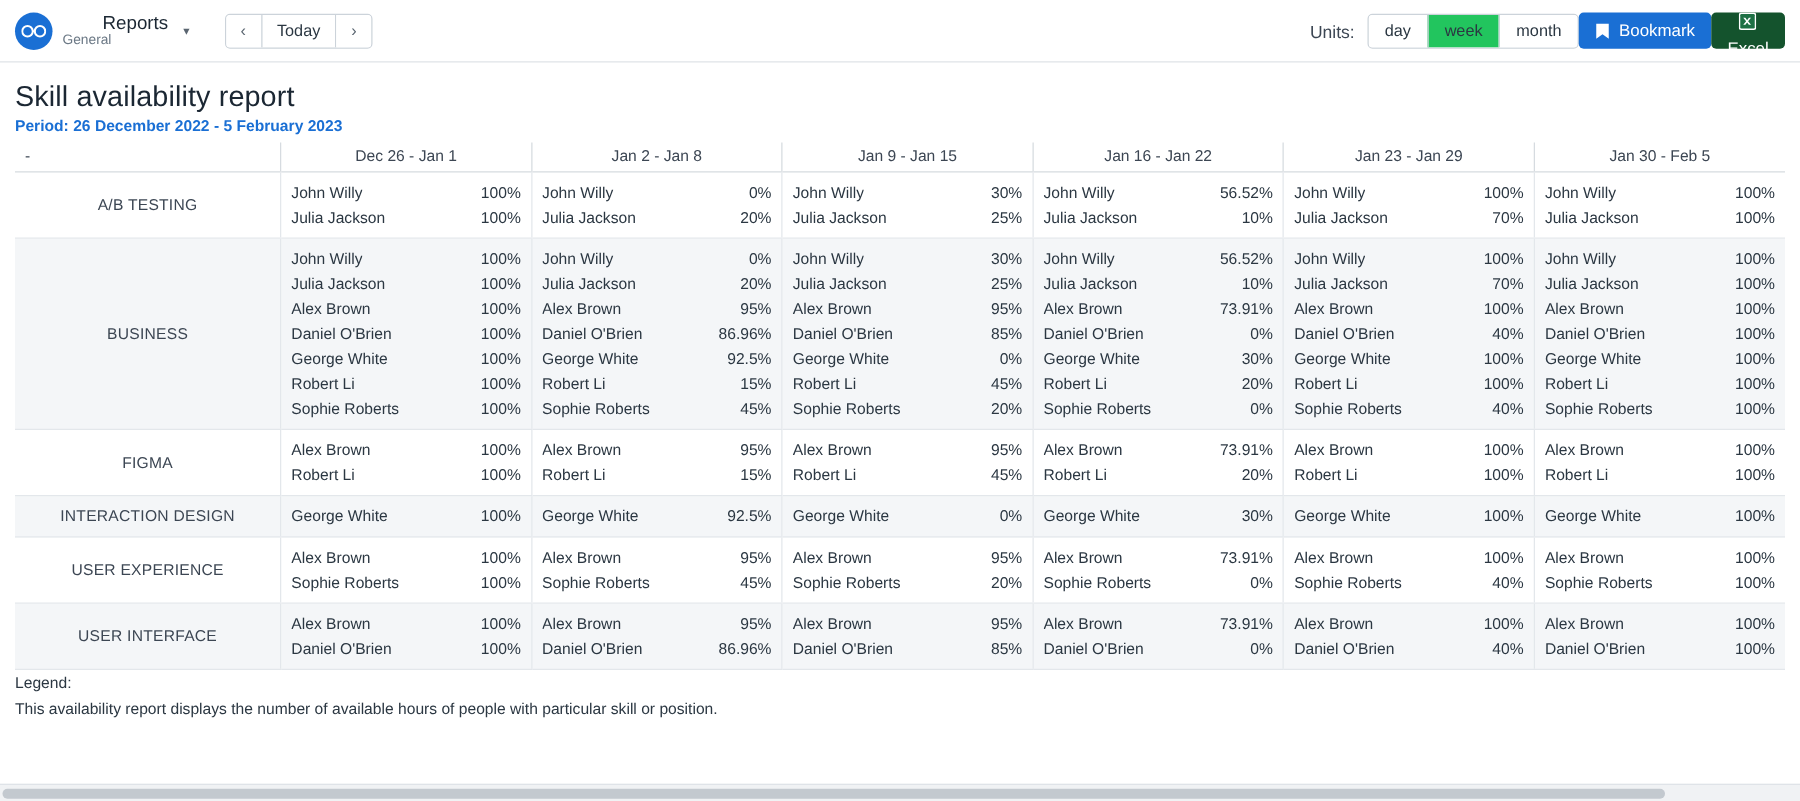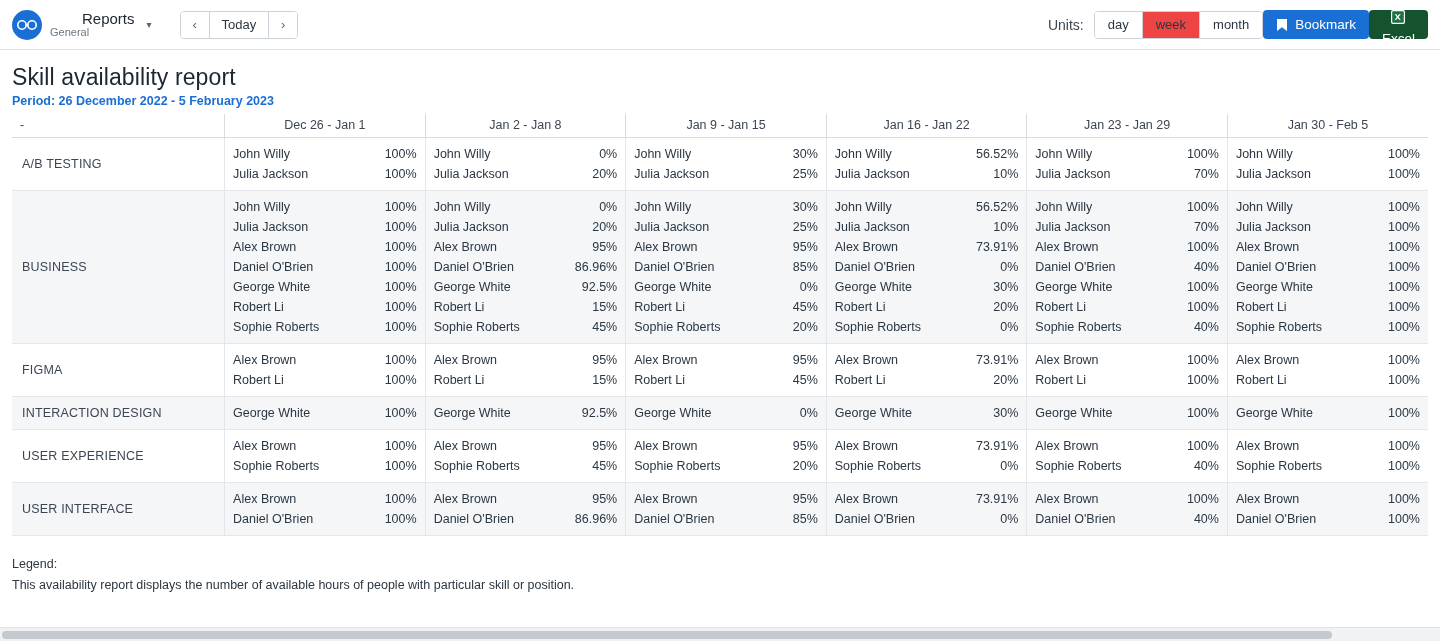--- a/index.html
+++ b/index.html
@@ -99,21 +99,21 @@
   }
   .unit {
     padding: 0 13px;
     display: flex; align-items: center;
     font-size: 13px;
     color: #2b3742;
     cursor: pointer;
     background: #fff;
   }
   .unit + .unit { border-left: 1px solid #ccd3da; }
-  .unit.active { background: #ef4444; }
+  .unit.active { background: #22c55e; }
 
   .btn {
     height: 29px;
     border-radius: 4px;
     display: flex; align-items: center;
     gap: 7px;
     padding: 0 13px;
     font-size: 13.5px;
     color: #fff;
     cursor: pointer;
@@ -173,20 +173,21 @@
     margin-top: 16px;
   }
 
   tbody tr.zebra { background: #f4f6f8; }
   tbody td {
     vertical-align: middle;
     padding: 0;
     border-bottom: 1px solid #e3e7eb;
   }
   tbody td.skillname {
+    text-align: center;
     font-size: 12.5px;
     color: #3c4653;
     letter-spacing: 0.2px;
     padding: 6px 10px;
   }
   tbody td.weekcell {
     border-left: 1px solid #e3e7eb;
     padding: 6px 8px;
   }
   .person-row {
@@ -196,21 +197,20 @@
     font-size: 12.5px;
     color: #2b3742;
     line-height: 20px;
     white-space: nowrap;
   }
   .person-name { overflow: hidden; text-overflow: ellipsis; }
   .person-val { margin-left: 8px; }
 
   
   .legend {
-    margin-top: 18px;
     padding: 0 12px;
     font-size: 12.5px;
     color: #2b3742;
     line-height: 1.7;
   }
 
   
   .hscroll {
     position: absolute;
     left: 0; right: 0; bottom: 0;

